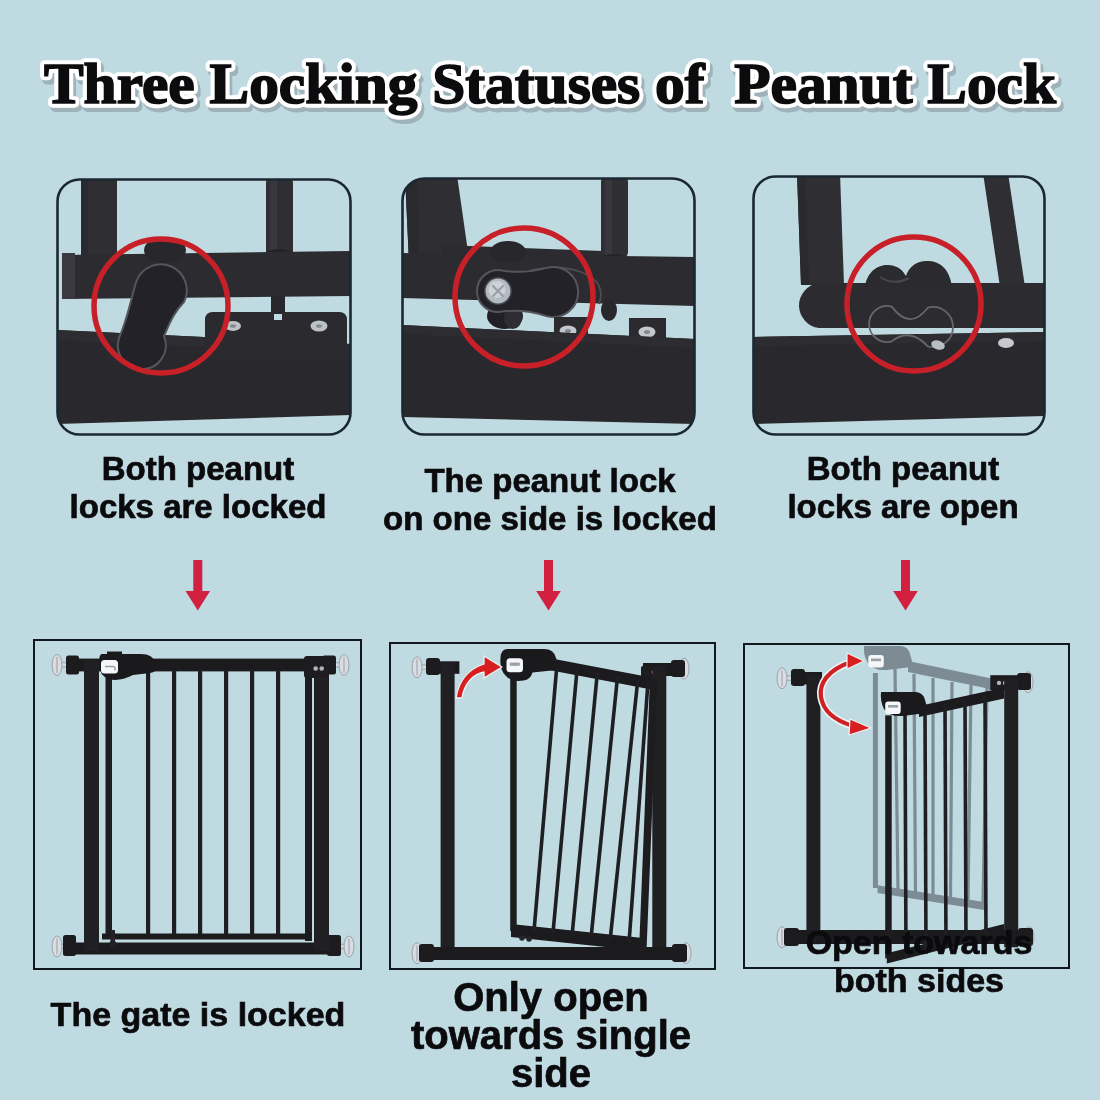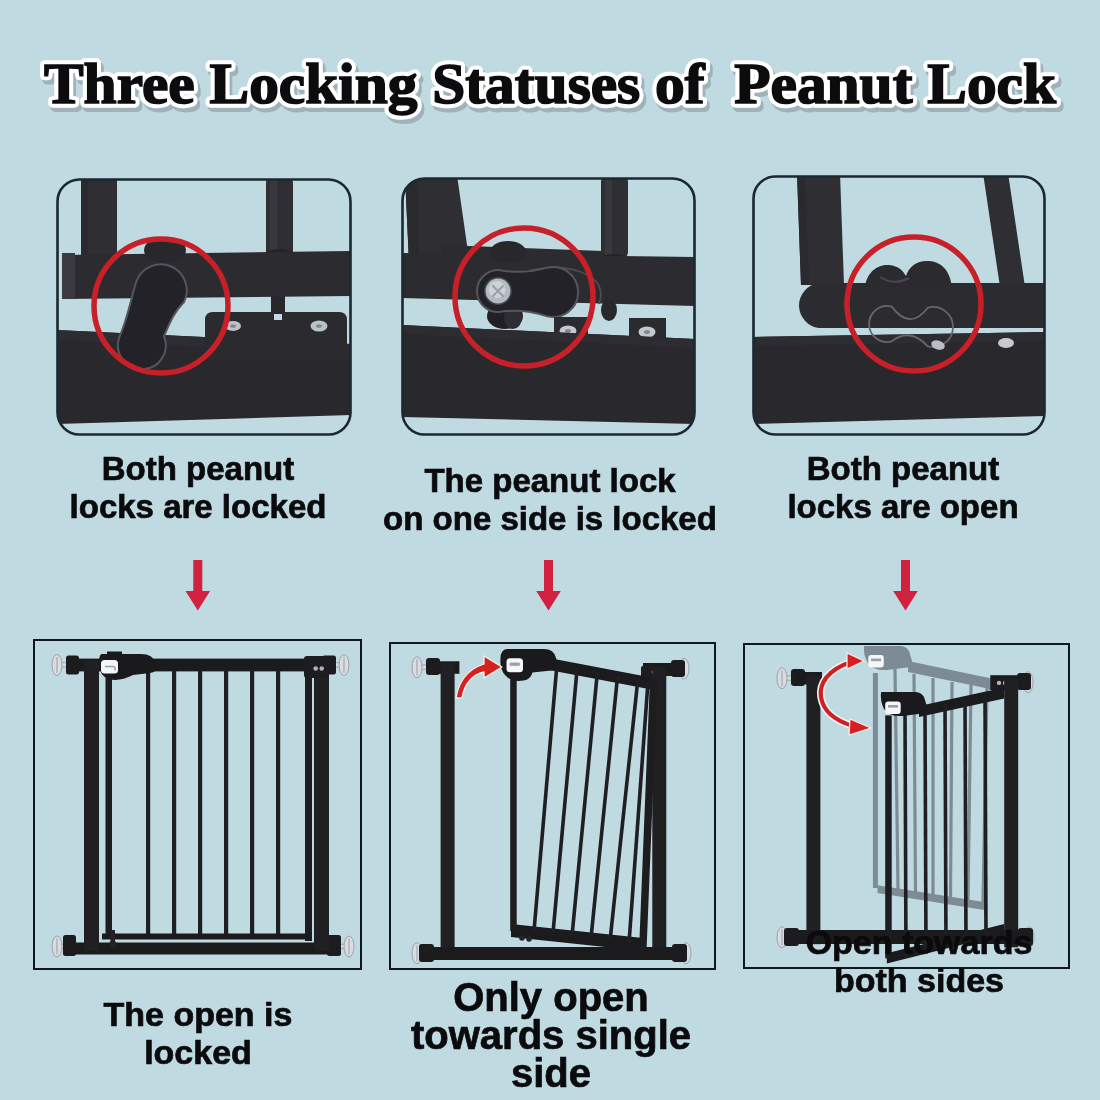--- a/index.html
+++ b/index.html
@@ -365,15 +365,15 @@
     <path d="M108,22 C 84,30 76,44 78,57 C 80,70 90,80 110,86" fill="none" stroke="#eef3f4" stroke-width="7.5"></path>
     <path d="M108,22 C 84,30 76,44 78,57 C 80,70 90,80 110,86" fill="none" stroke="#cf2024" stroke-width="4.2"></path>
     <g fill="#d71f1f" stroke="#eef3f4" stroke-width="1.2" stroke-linejoin="round">
       <polygon points="104,13 104,29 121,21"></polygon>
       <polygon points="107,79 106,95 128,88"></polygon>
     </g>
   </g>
   <rect x="1" y="4" width="325" height="324" fill="none" stroke="#10181d" stroke-width="2"></rect>
 </svg>
 
-<div class="cap" style="left:48px;top:995px;width:300px;font-size:34px;">The open is locked</div>
+<div class="cap" style="left:48px;top:995px;width:300px;font-size:34px;">The gate is locked</div>
 <div class="cap" style="left:381px;top:978px;width:340px;font-size:40px;">Only open<br>towards single side</div>
 <div class="cap" style="left:769px;top:923px;width:300px;font-size:34px;">Open towards<br>both sides</div>
 
 </body></html>

